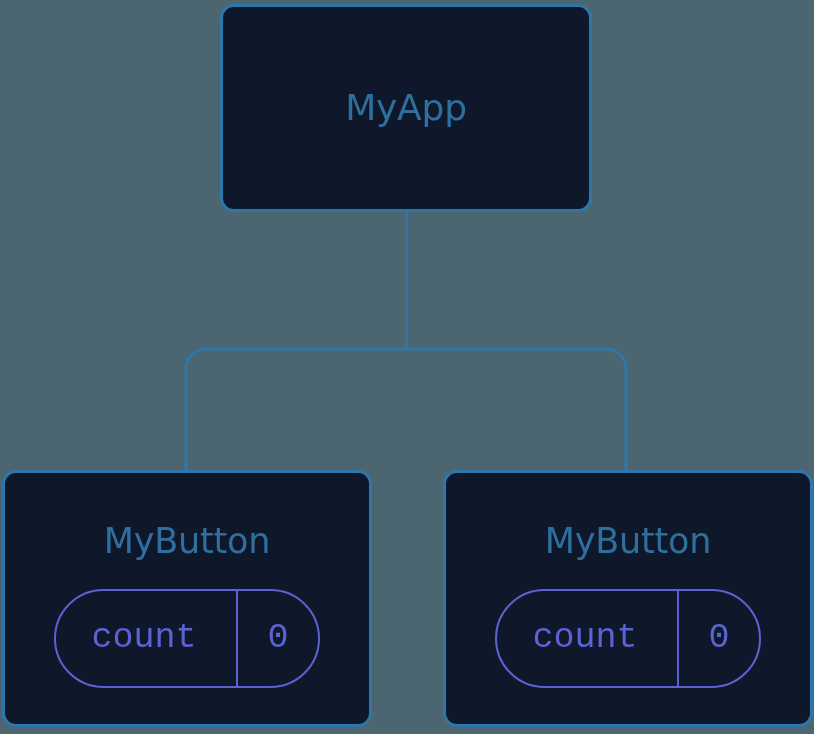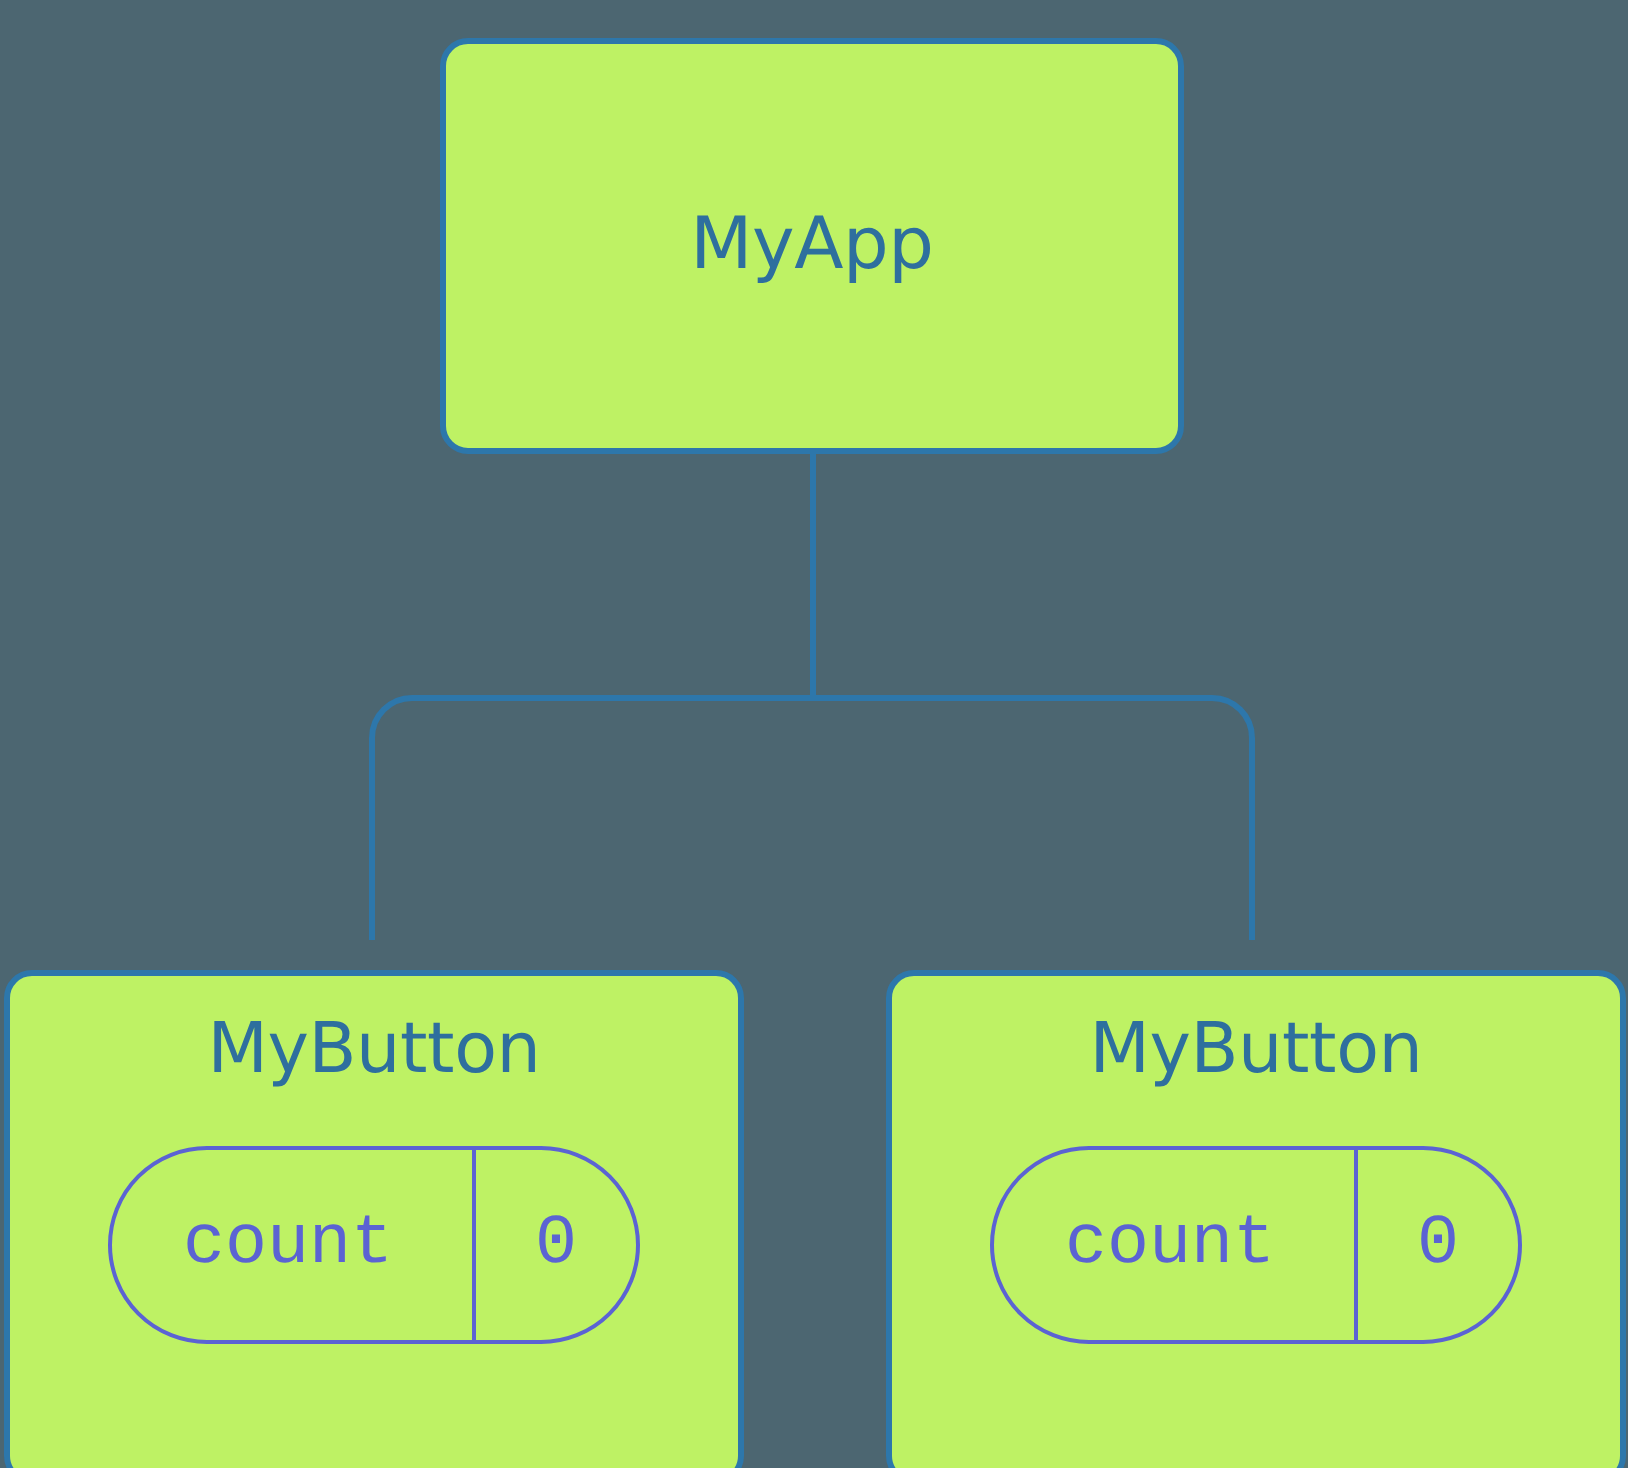--- a/index.html
+++ b/index.html
@@ -25,42 +25,41 @@
     top: 0;
     width: 814px;
     height: 734px;
     pointer-events: none;
   }
 
   
   .node {
     position: absolute;
     box-sizing: border-box;
-    background: #bef264;
+    background: #0f172a;
     border: 3px solid #2d77ab;
     border-radius: 14px;
     display: flex;
     flex-direction: column;
     align-items: center;
     z-index: 2;
-    margin-top: 15px;
   }
   .node-root {
     left: 220px;
     top: 4px;
     width: 372px;
     height: 208px;
     justify-content: center;
   }
   .node-leaf {
     top: 470px;
     width: 370px;
     height: 257px;
     justify-content: flex-start;
-    padding-top: 20px;
+    padding-top: 51px;
   }
   .node-leaf-left  { left: 2px;  }
   .node-leaf-right { left: 443px; }
 
   .node-title {
     color: #2e6f9e;
     font-size: 35px;
     line-height: 1;
     letter-spacing: -0.2px;
     white-space: nowrap;

